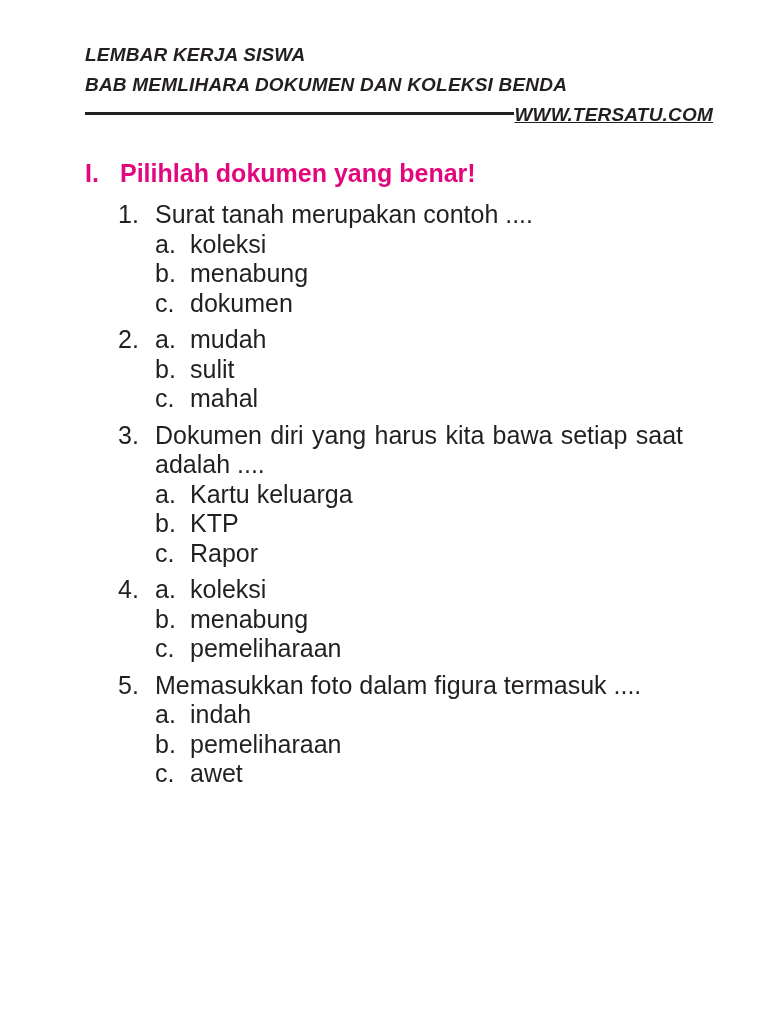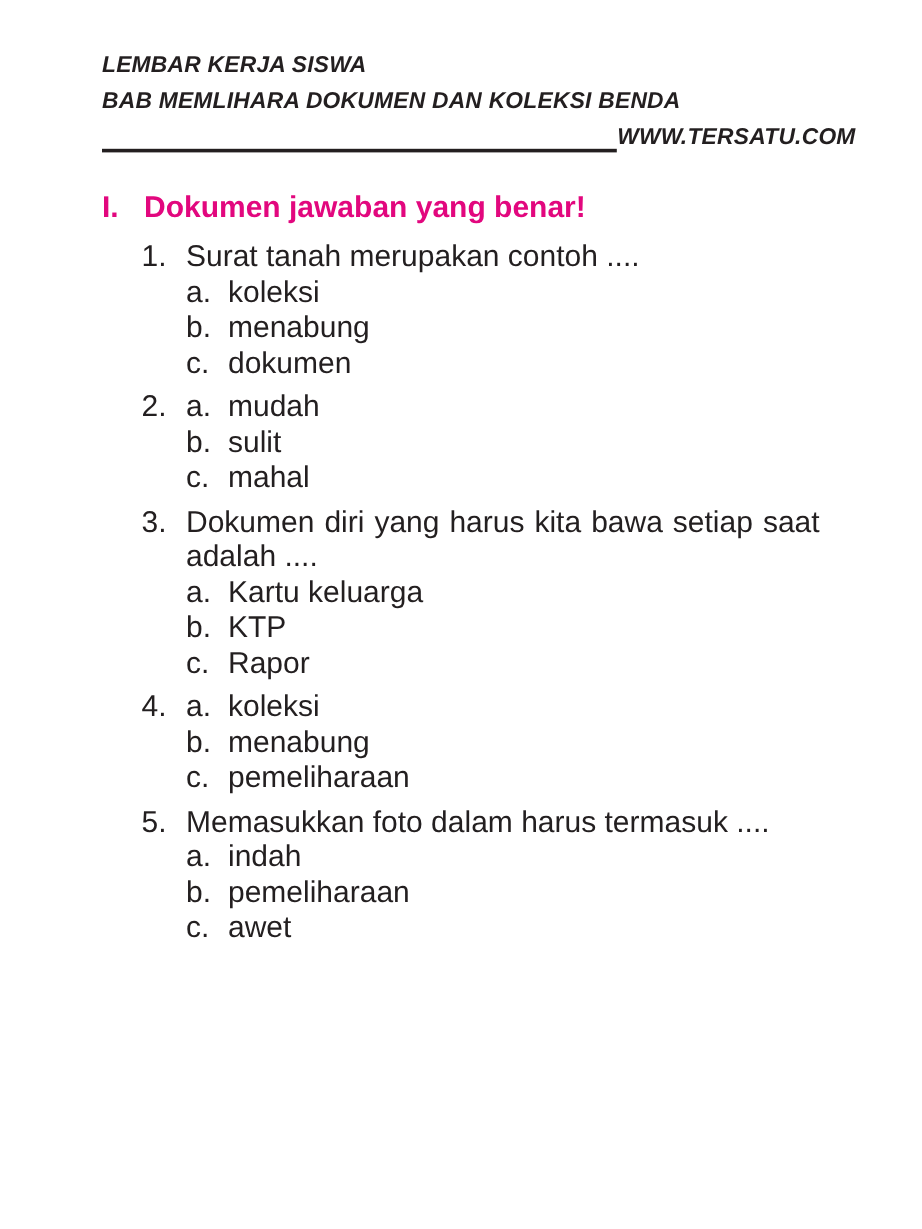--- a/index.html
+++ b/index.html
@@ -22,22 +22,23 @@
   
   .doc-header{
     font-size:19px;
     font-weight:bold;
     font-style:italic;
     line-height:30px;
     letter-spacing:0.2px;
   }
   .header-rule-row{
     display:flex;
-    align-items:flex-end;
+    align-items:center;
     height:30px;
+    text-decoration:underline;
   }
   .header-rule{
     flex:1 1 auto;
     height:0;
     border-bottom:3px solid var(--ink);
     margin-bottom:3px;
   }
   .website-text{
     flex:0 0 auto;
     white-space:nowrap;
@@ -84,21 +85,21 @@
     <div class="header-line">LEMBAR KERJA SISWA</div>
     <div class="header-line">BAB MEMLIHARA DOKUMEN DAN KOLEKSI BENDA</div>
     <div class="header-rule-row">
       <span class="header-rule"></span>
       <span class="website-text">WWW.TERSATU.COM</span>
     </div>
   </header>
 
   <div class="section-heading">
     <span class="section-numeral">I.</span>
-    <span class="section-title">Dokumen jawaban yang benar!</span>
+    <span class="section-title">Pilihlah dokumen yang benar!</span>
   </div>
 
   <ol class="questions">
     <li class="question">
       <span class="q-num">1.</span>
       <div class="q-body">
         <p class="q-text">Surat tanah merupakan contoh ....</p>
         <div class="options">
     <div class="option">
       <span class="opt-letter">a.</span>
@@ -181,21 +182,21 @@
       <span class="opt-letter">c.</span>
       <span class="opt-text">pemeliharaan</span>
     </div>
   </div>
       </div>
     </li>
 
     <li class="question">
       <span class="q-num">5.</span>
       <div class="q-body">
-        <p class="q-text">Memasukkan foto dalam harus termasuk ....</p>
+        <p class="q-text">Memasukkan foto dalam figura termasuk ....</p>
         <div class="options">
     <div class="option">
       <span class="opt-letter">a.</span>
       <span class="opt-text">indah</span>
     </div>
 
     <div class="option">
       <span class="opt-letter">b.</span>
       <span class="opt-text">pemeliharaan</span>
     </div>

